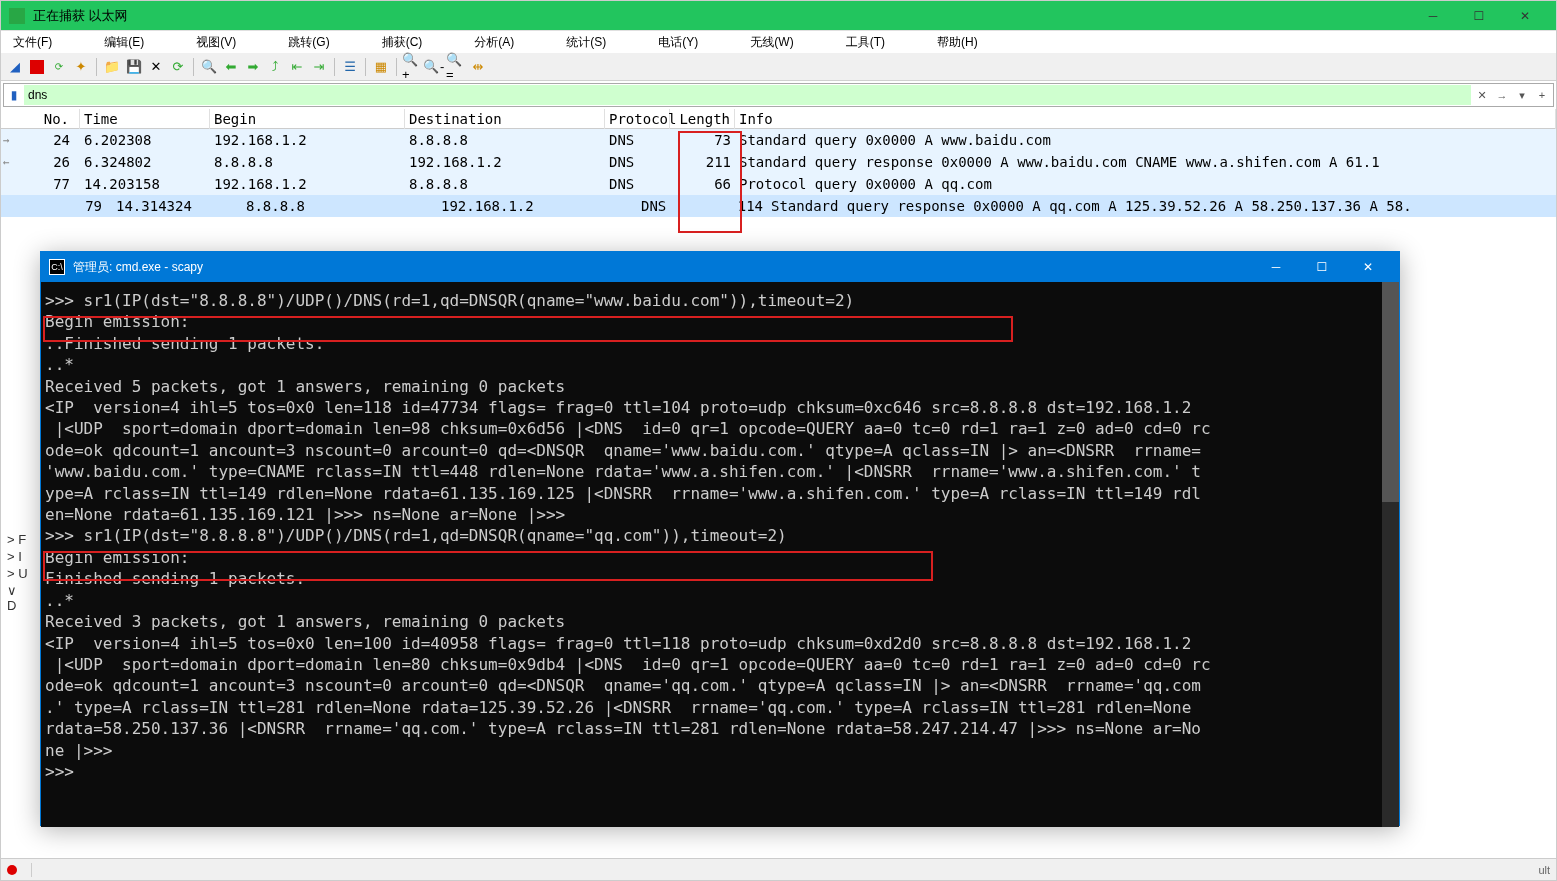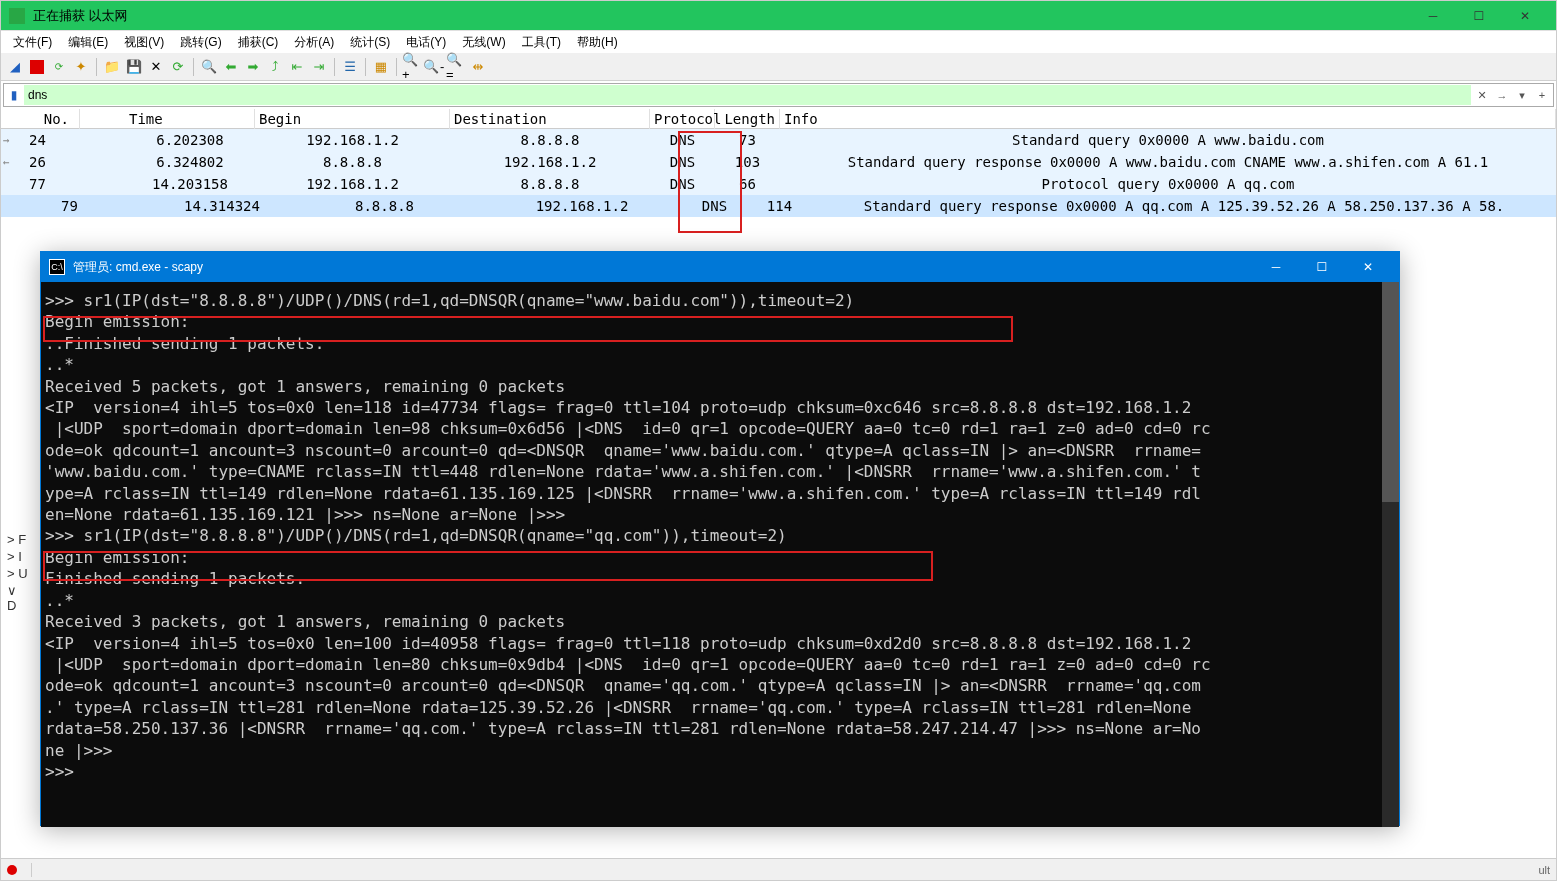--- a/index.html
+++ b/index.html
@@ -4,45 +4,45 @@
 <style>
 * { margin: 0; padding: 0; box-sizing: border-box; }
 body { font-family: "Microsoft YaHei", "Segoe UI", sans-serif; font-size: 12px; background: #f0f0f0; width: 1557px; height: 881px; position: relative; overflow: hidden; }
 
 .wireshark-window { position: absolute; top: 0; left: 0; width: 1557px; height: 881px; background: #fff; border: 1px solid #ccc; }
 .titlebar { height: 30px; display: flex; align-items: center; padding: 0 8px; background: #22c55e; border-bottom: 1px solid #e0e0e0; }
 .titlebar .icon { width: 16px; height: 16px; background: #28a745; margin-right: 8px; }
 .titlebar .title { flex: 1; font-size: 13px; }
 .titlebar .winbtn { width: 46px; height: 30px; display: flex; align-items: center; justify-content: center; color: #333; cursor: pointer; }
 
-.menubar { height: 22px; display: flex; align-items: center; padding: 0 4px; background: #fff; font-size: 12px; }
+.menubar { height: 22px; display: flex; align-items: center; padding: 0 4px; background: #fff; font-size: 12px; gap: 36px; }
 .menubar .menuitem { padding: 2px 8px; cursor: pointer; }
 
 .toolbar { height: 28px; display: flex; align-items: center; padding: 2px 4px; background: #f0f0f0; border-bottom: 1px solid #d0d0d0; gap: 2px; }
 .toolbar .tb-btn { width: 20px; height: 20px; display: flex; align-items: center; justify-content: center; cursor: pointer; font-size: 13px; }
 .toolbar .tb-sep { width: 1px; height: 18px; background: #c0c0c0; margin: 0 3px; }
 .toolbar .shark { color: #2060c0; }
 .toolbar .red-sq { background: #d00; width: 14px; height: 14px; }
 .toolbar .green-circ { color: #3a3; font-size: 10px; }
 
 .filter-bar { height: 24px; display: flex; align-items: center; background: #fff; border: 1px solid #aaa; margin: 2px; }
 .filter-bar .filter-icon { width: 20px; text-align: center; color: #2060c0; }
 .filter-bar .filter-input { flex: 1; border: none; outline: none; background: #cfffcf; padding: 2px 4px; height: 20px; font-size: 12px; }
 .filter-bar .filter-controls { display: flex; align-items: center; padding: 0 2px; gap: 2px; }
 .filter-bar .fc-btn { width: 18px; height: 18px; display: flex; align-items: center; justify-content: center; cursor: pointer; font-size: 11px; color: #555; }
 
 .packet-list { font-family: Consolas, monospace; font-size: 14px; }
 .packet-header { display: flex; background: #fff; border-bottom: 1px solid #ccc; height: 20px; align-items: center; }
 .packet-header .col { padding: 2px 4px; border-right: 1px solid #e0e0e0; }
 .packet-rows .row { display: flex; height: 22px; align-items: center; cursor: pointer; }
-.packet-rows .row .col { padding: 2px 4px; white-space: nowrap; overflow: hidden; text-align: center; }
+.packet-rows .row .col { padding: 2px 4px; white-space: nowrap; overflow: hidden; }
 .packet-rows .row.alt { background: #e8f4ff; }
 .packet-rows .row.sel { background: #cde6ff; padding-left: 32px; }
 .col-no { width: 79px; text-align: right; padding-right:10px !important; }
-.col-time { width: 130px; margin-left: 45px; }
+.col-time { width: 130px; }
 .col-src { width: 195px; }
 .col-dst { width: 200px; }
 .col-proto { width: 65px; }
 .col-len { width: 65px; text-align: right; }
 .col-info { flex: 1; }
 .row-arrow { position:absolute; left:2px; color:#888; font-size:11px; }
 
 .length-box { position: absolute; top: 131px; left: 678px; width: 64px; height: 102px; border: 2px solid #d82020; pointer-events: none; }
 
 .cmd-window { position: absolute; top: 251px; left: 40px; width: 1360px; height: 575px; background: #000; border: 1px solid #0078d7; box-shadow: 0 4px 24px rgba(0,0,0,0.3); }
@@ -155,21 +155,21 @@
         <div class="col col-len">73</div>
         <div class="col col-info">Standard query 0x0000 A www.baidu.com</div>
       </div>
       <div class="row alt" style="position:relative">
         <span class="row-arrow">←</span>
         <div class="col col-no">26</div>
         <div class="col col-time">6.324802</div>
         <div class="col col-src">8.8.8.8</div>
         <div class="col col-dst">192.168.1.2</div>
         <div class="col col-proto">DNS</div>
-        <div class="col col-len">103</div>
+        <div class="col col-len">211</div>
         <div class="col col-info">Standard query response 0x0000 A www.baidu.com CNAME www.a.shifen.com A 61.1</div>
       </div>
       <div class="row alt">
         <div class="col col-no">77</div>
         <div class="col col-time">14.203158</div>
         <div class="col col-src">192.168.1.2</div>
         <div class="col col-dst">8.8.8.8</div>
         <div class="col col-proto">DNS</div>
         <div class="col col-len">66</div>
         <div class="col col-info">Protocol query 0x0000 A qq.com</div>

